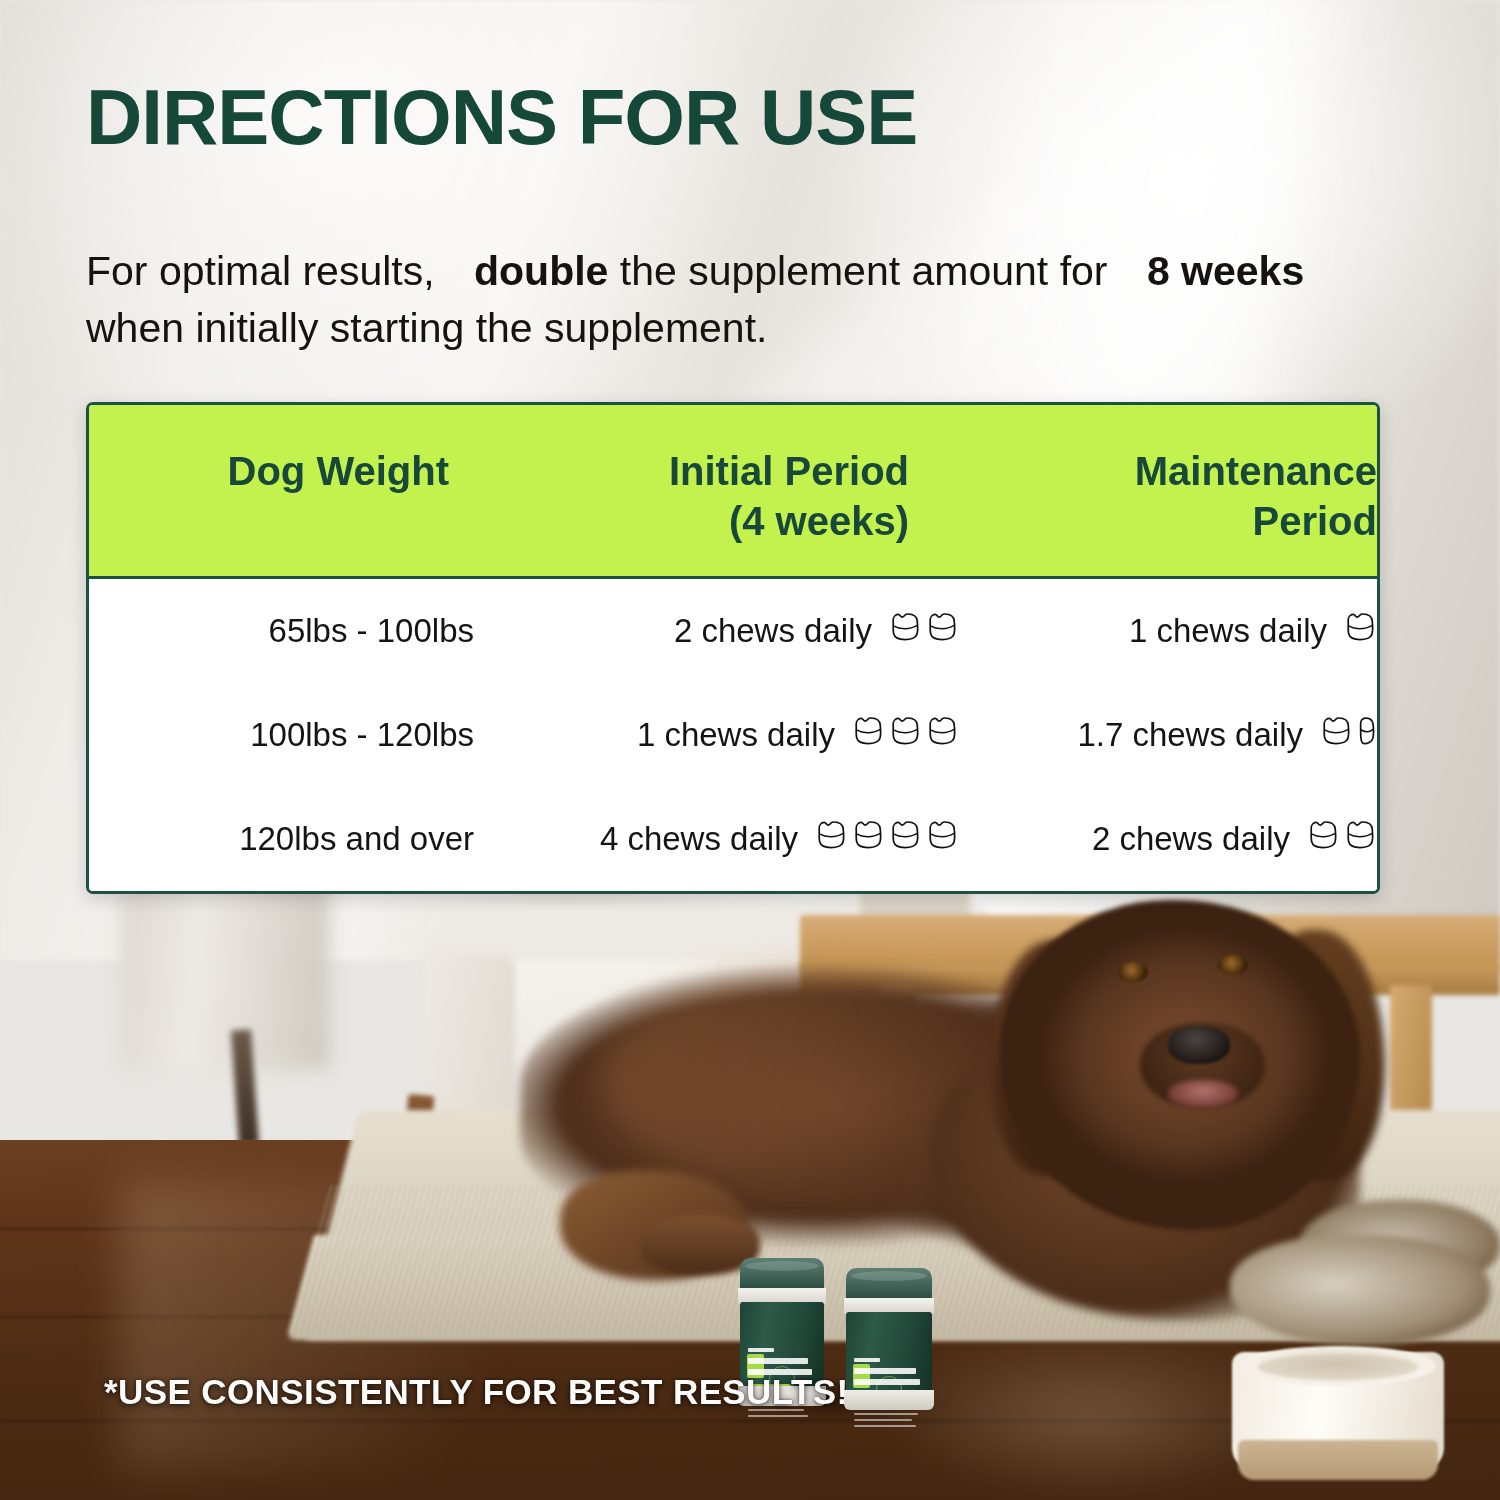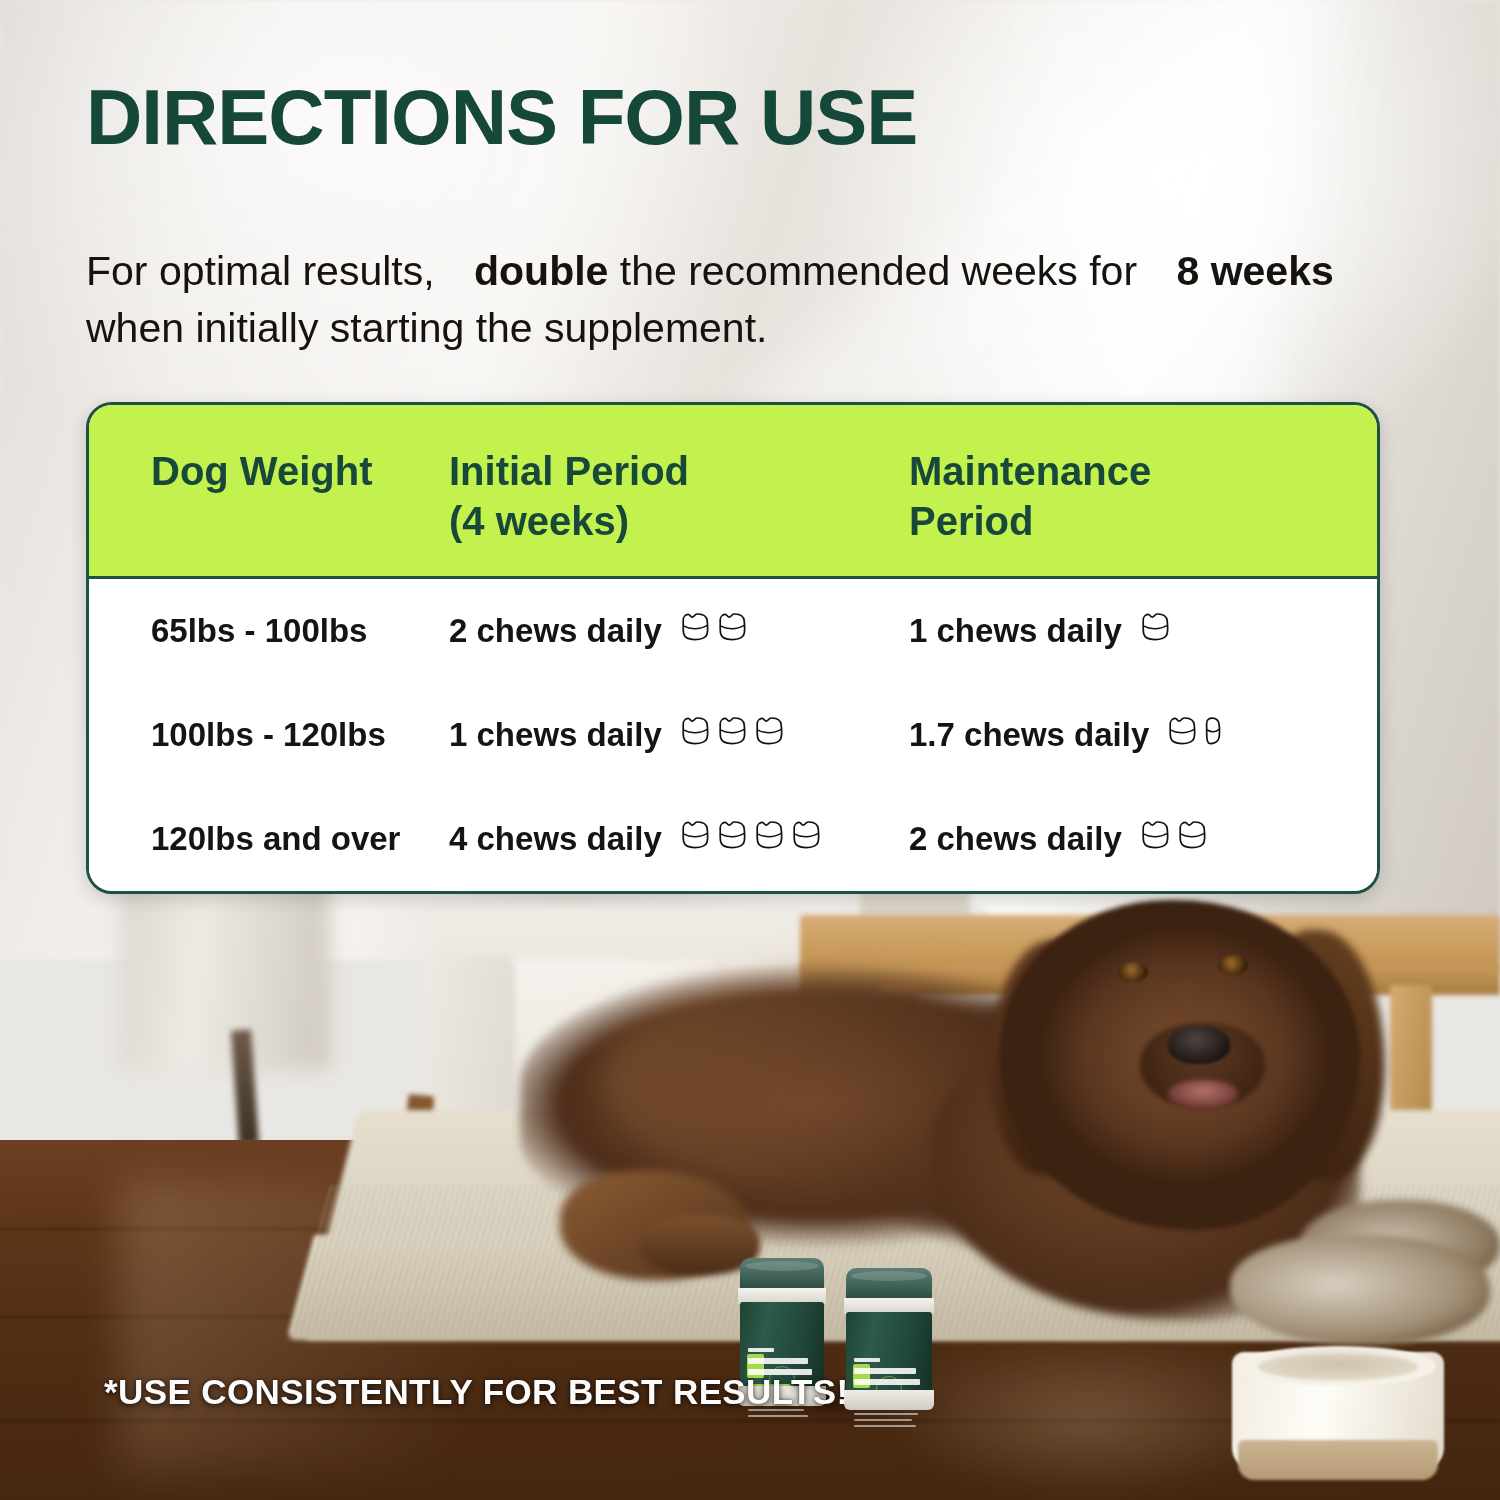--- a/index.html
+++ b/index.html
@@ -285,34 +285,35 @@
     color:#16483a; line-height:1;
   }
   .lede {
     position:absolute; left:86px; top:243px; width:1270px;
     font-size:41px; line-height:1.38; color:#15120f; font-weight:400;
   }
   .lede b { font-weight:700;margin-left:28px; }
 
   .card {
     position:absolute; left:86px; top:402px; width:1294px;
-    border:3px solid #1d5142; border-radius:26px;
+    border:3px solid #1d5142; border-radius:7px;
     background:#fff; overflow:hidden;
     box-shadow:0 5px 18px rgba(0,0,0,.16);
+    text-align:right;
   }
   .thead {
     display:flex; background:#c3f24f; border-bottom:3px solid #1d5142;
     padding:42px 0 30px 0;
   }
   .thead .th {
     color:#17483a; font-size:40px; font-weight:700; line-height:1.24;
   }
   .tbody { background:#fff; }
   .trow { display:flex; align-items:center; height:104px; }
-  .trow .td { color:#141414; font-size:33px; font-weight:700; white-space:nowrap; }
+  .trow .td { color:#141414; font-size:33px; font-weight:400; white-space:nowrap;margin-left:25px; }
 
   .c1 { width:360px; padding-left:62px; }
   .c2 { width:460px; }
   .c3 { flex:1; }
 
   .dose { display:inline-flex; align-items:center; gap:9px; }
   .chews { display:inline-flex; align-items:center; gap:3px; margin-left:7px; }
 
   .footnote {
     position:absolute; left:104px; top:1372px;
@@ -409,21 +410,21 @@
   <div class="bowl"></div>
   <div class="bowl-base"></div>
   <div class="bowl-rim"></div>
   <div class="bowl-inner"></div>
 </div>
 
 <div id="content">
 
   <div class="page-title">DIRECTIONS FOR USE</div>
 
-  <div class="lede"><span>For optimal results, </span><b>double</b><span> the recommended weeks for </span><b>8 weeks</b><span> when initially starting the supplement.</span></div>
+  <div class="lede"><span>For optimal results, </span><b>double</b><span> the supplement amount for </span><b>8 weeks</b><span> when initially starting the supplement.</span></div>
 
   <div class="card">
 
     <div class="thead">
       <div class="th c1">
         <span>Dog Weight</span>
       </div>
       <div class="th c2">
         <div>Initial Period</div>
         <div>(4 weeks)</div>

